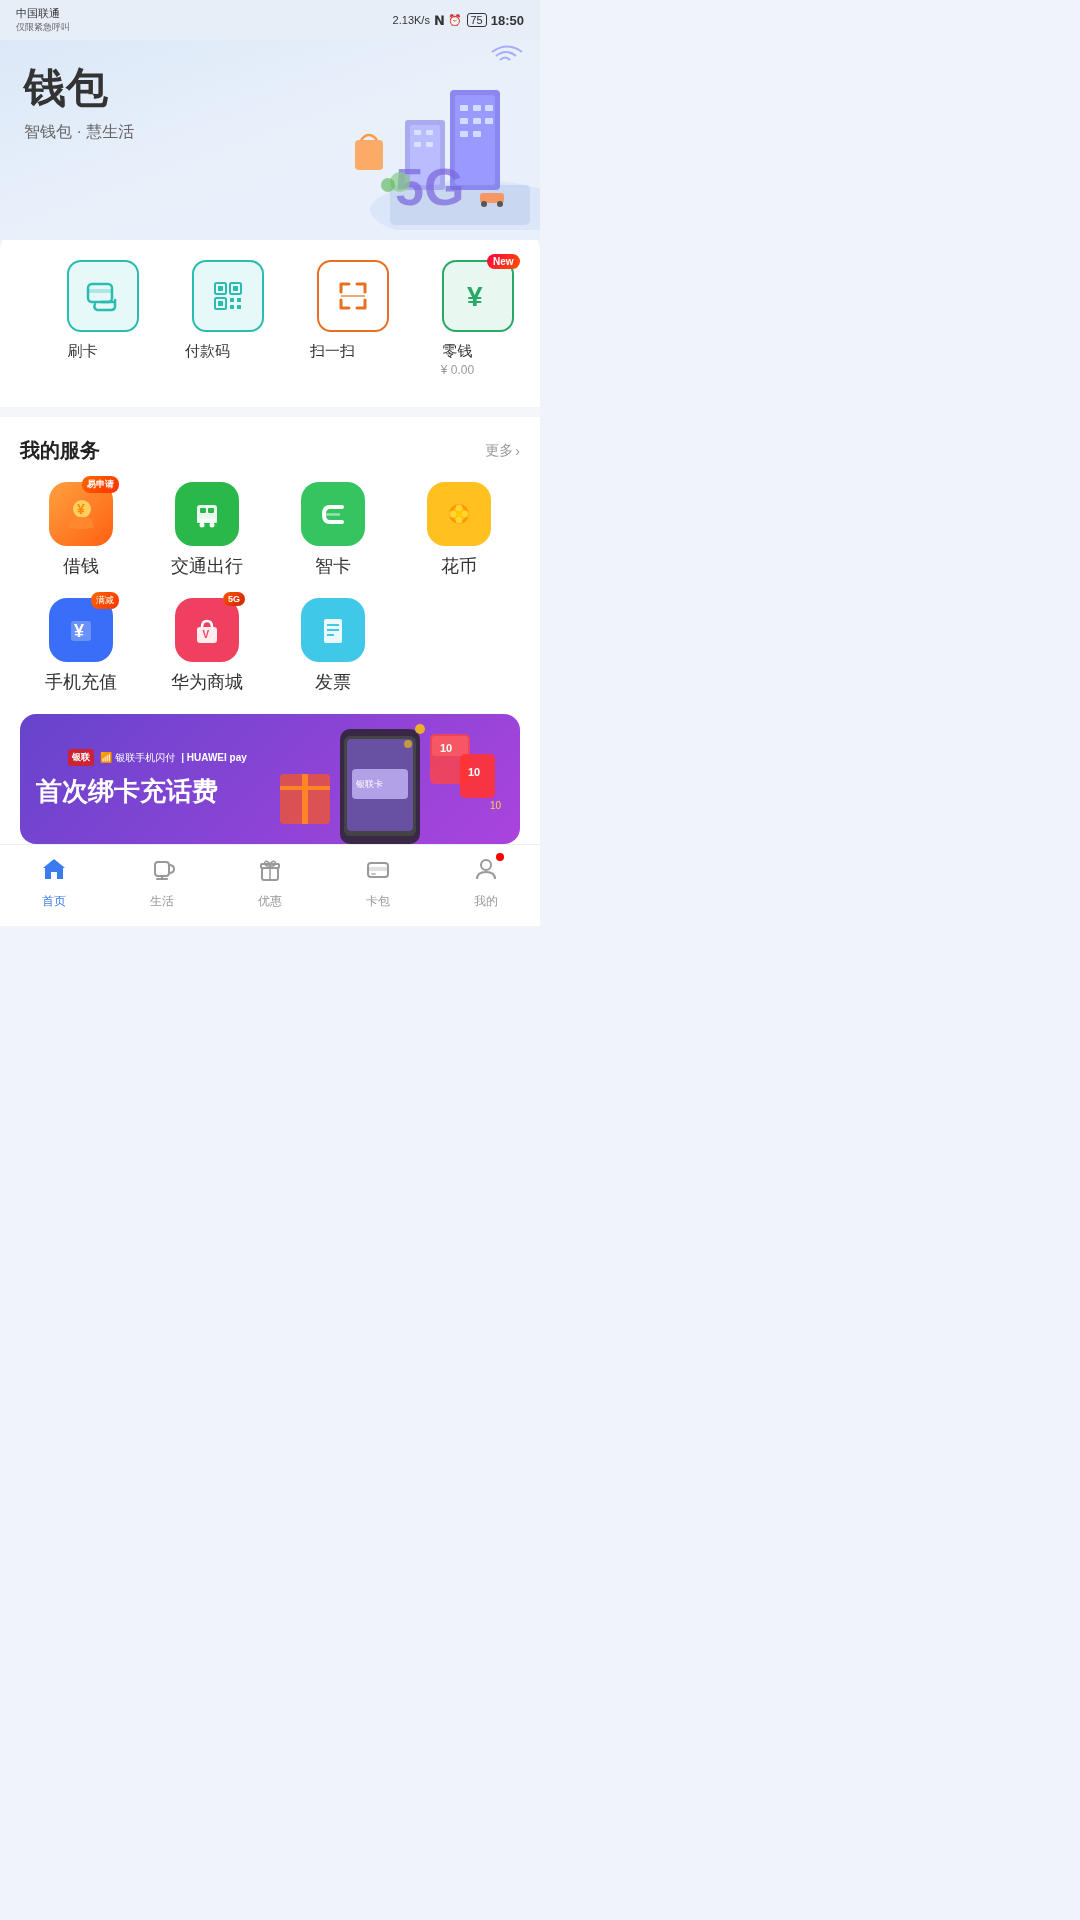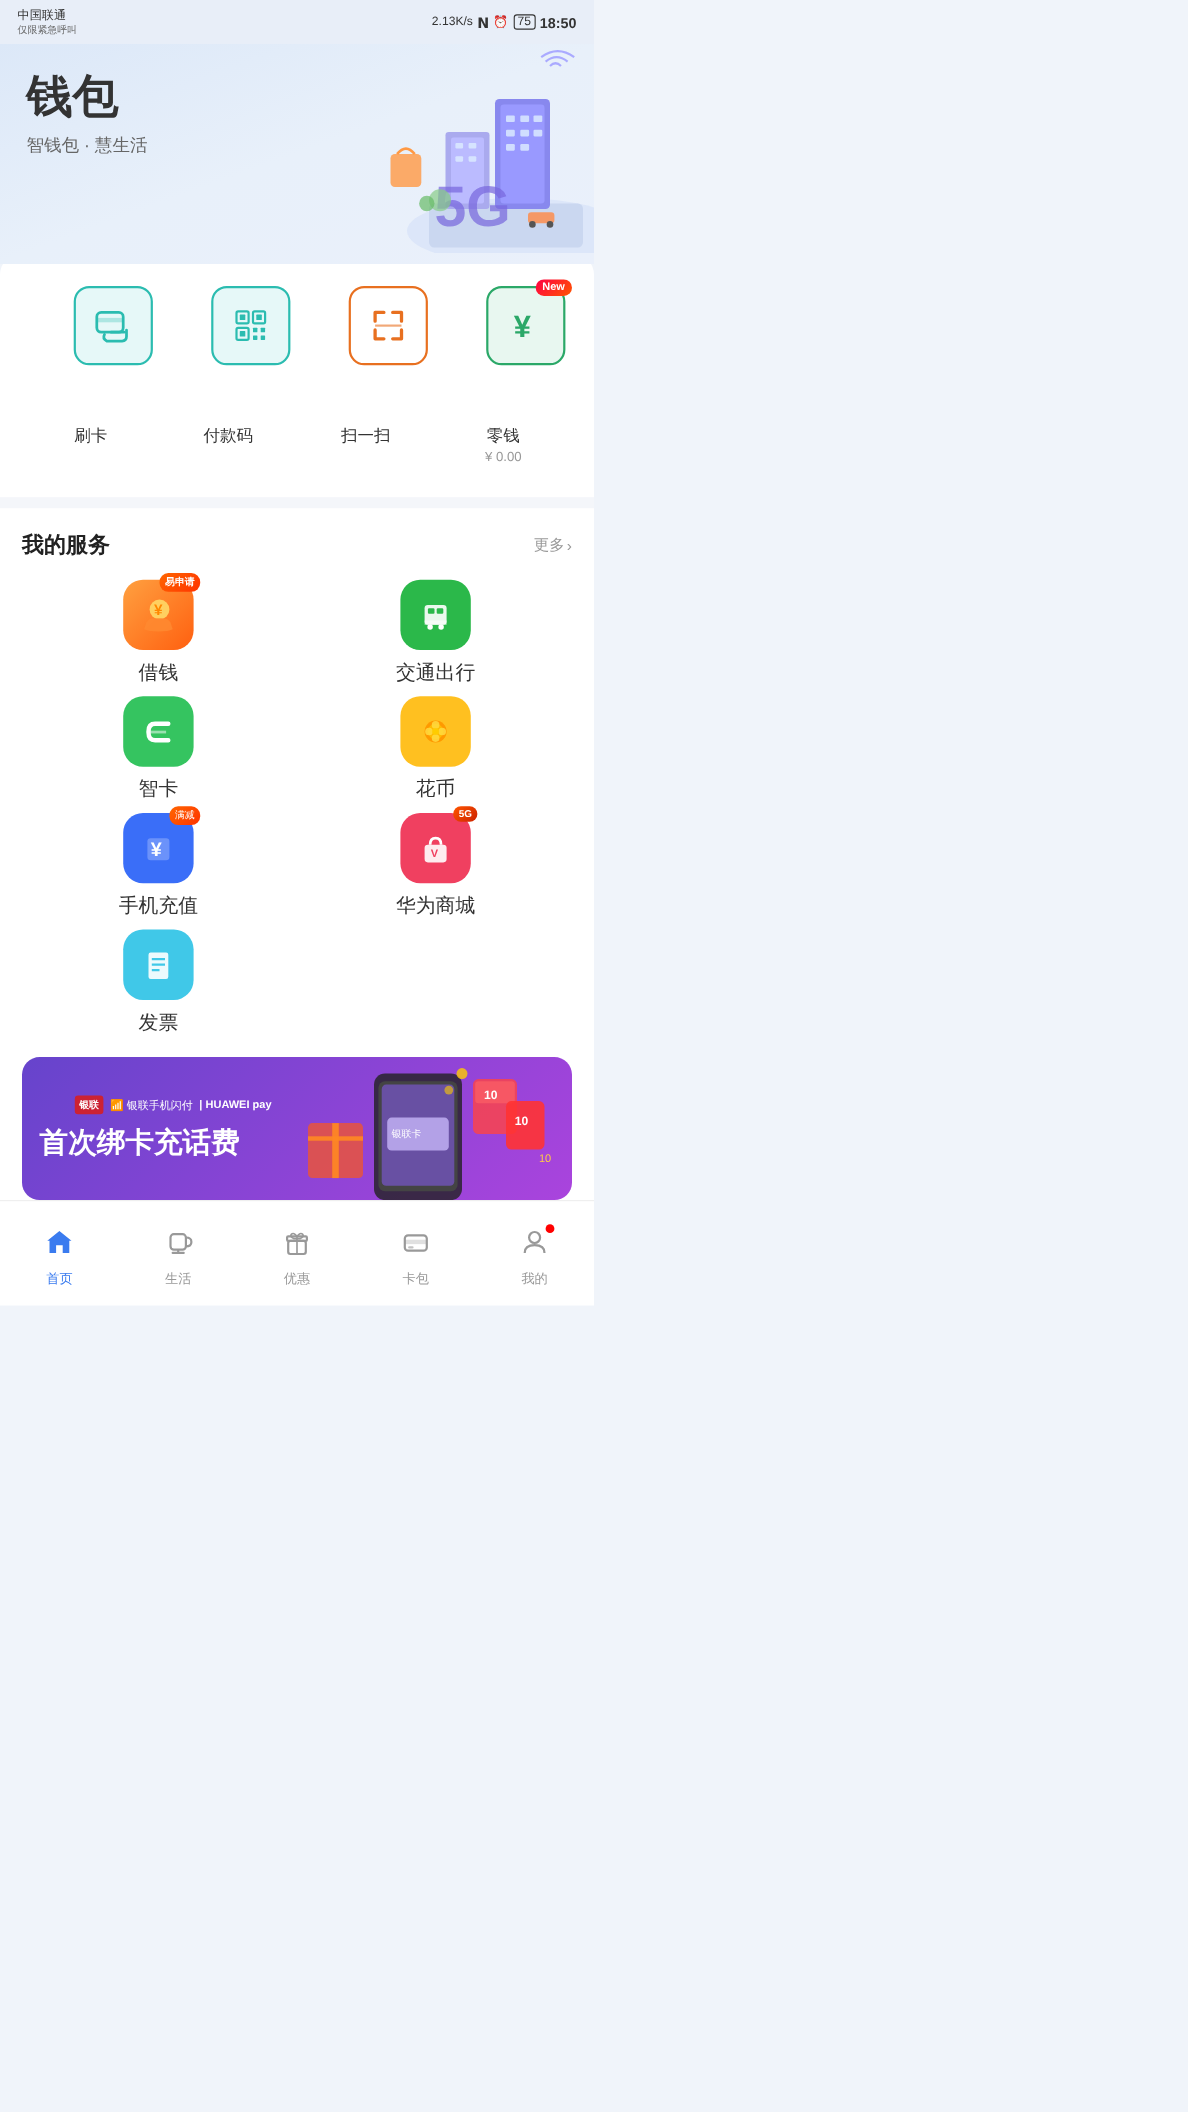--- a/index.html
+++ b/index.html
@@ -90,21 +90,20 @@
       justify-content: center;
       margin-bottom: 10px;
       font-size: 32px;
       position: relative;
       margin-left: 40px;
     }
     .action-label {
       font-size: 15px;
       color: #333;
       text-align: center;
-      margin-top: 45px;
     }
     .action-sublabel {
       font-size: 12px;
       color: #999;
       margin-top: 2px;
     }
 
     
     .icon-shuaka { background: #e6f8f8; color: #2bbcb0; border: 2.5px solid #2bbcb0; border-radius: 14px; }
     .icon-pay { background: #e6f8f8; color: #2bbcb0; border: 2.5px solid #2bbcb0; border-radius: 14px; }
@@ -143,22 +142,22 @@
       color: #999;
       display: flex;
       align-items: center;
       gap: 2px;
       cursor: pointer;
     }
 
     
     .service-grid {
       display: grid;
-      grid-template-columns: repeat(2, 1fr);
-      gap: 10px 4px;
+      grid-template-columns: repeat(4, 1fr);
+      gap: 20px 4px;
       margin-bottom: 10px;
     }
     .service-item {
       display: flex;
       flex-direction: column;
       align-items: center;
       cursor: pointer;
     }
     .service-icon-wrap {
       width: 64px;
@@ -270,21 +269,21 @@
       align-items: center;
       justify-content: flex-start;
     }
 
     
     .bottom-nav {
       background: #fff;
       display: flex;
       justify-content: space-around;
       align-items: flex-end;
-      padding: 23px 0 16px 0;
+      padding: 10px 0 16px 0;
       border-top: 1px solid #eee;
       position: sticky;
       bottom: 0;
       left: 0;
       right: 0;
     }
     .nav-item {
       display: flex;
       flex-direction: column;
       align-items: center;

